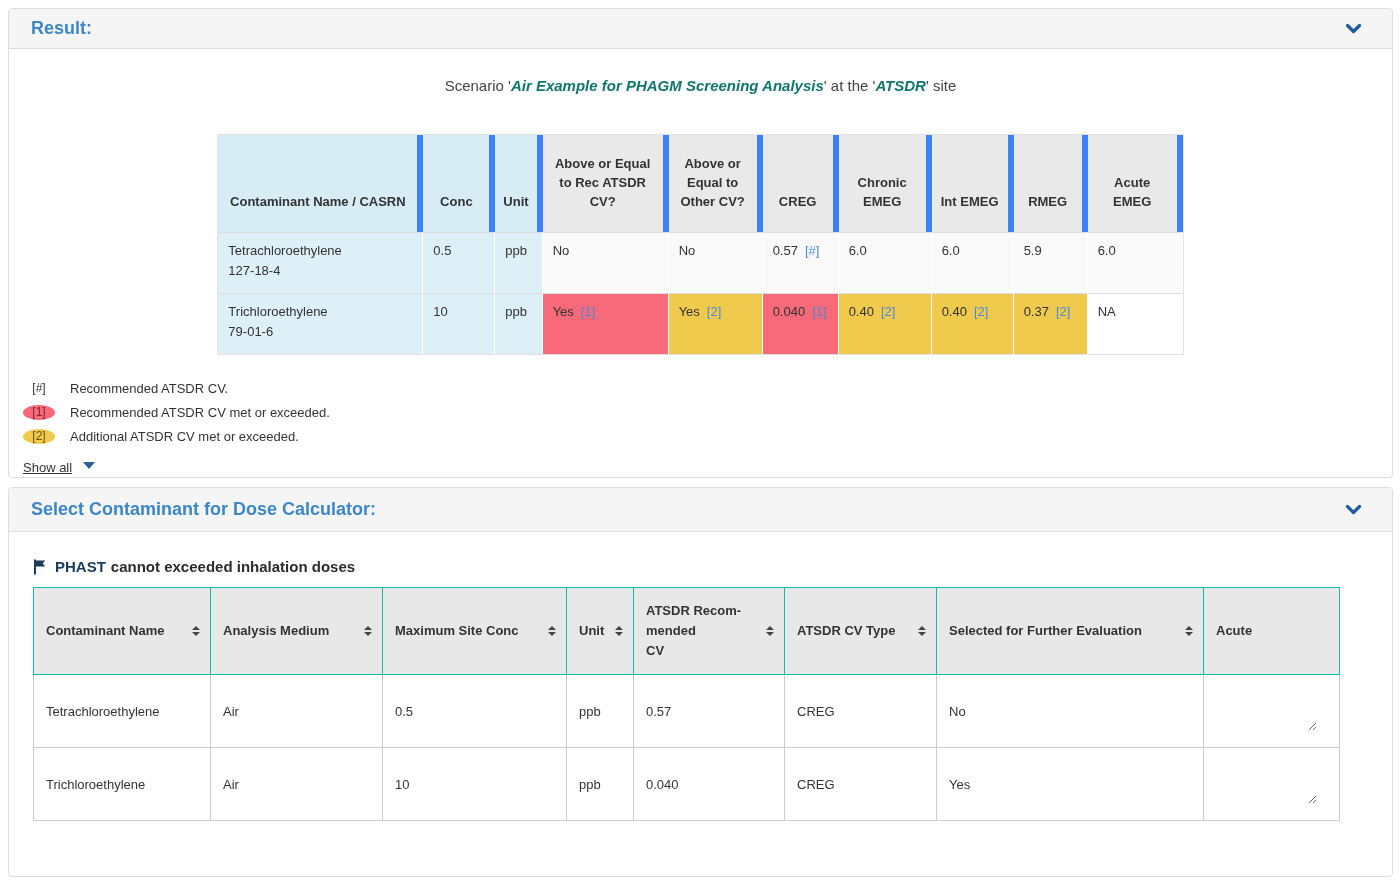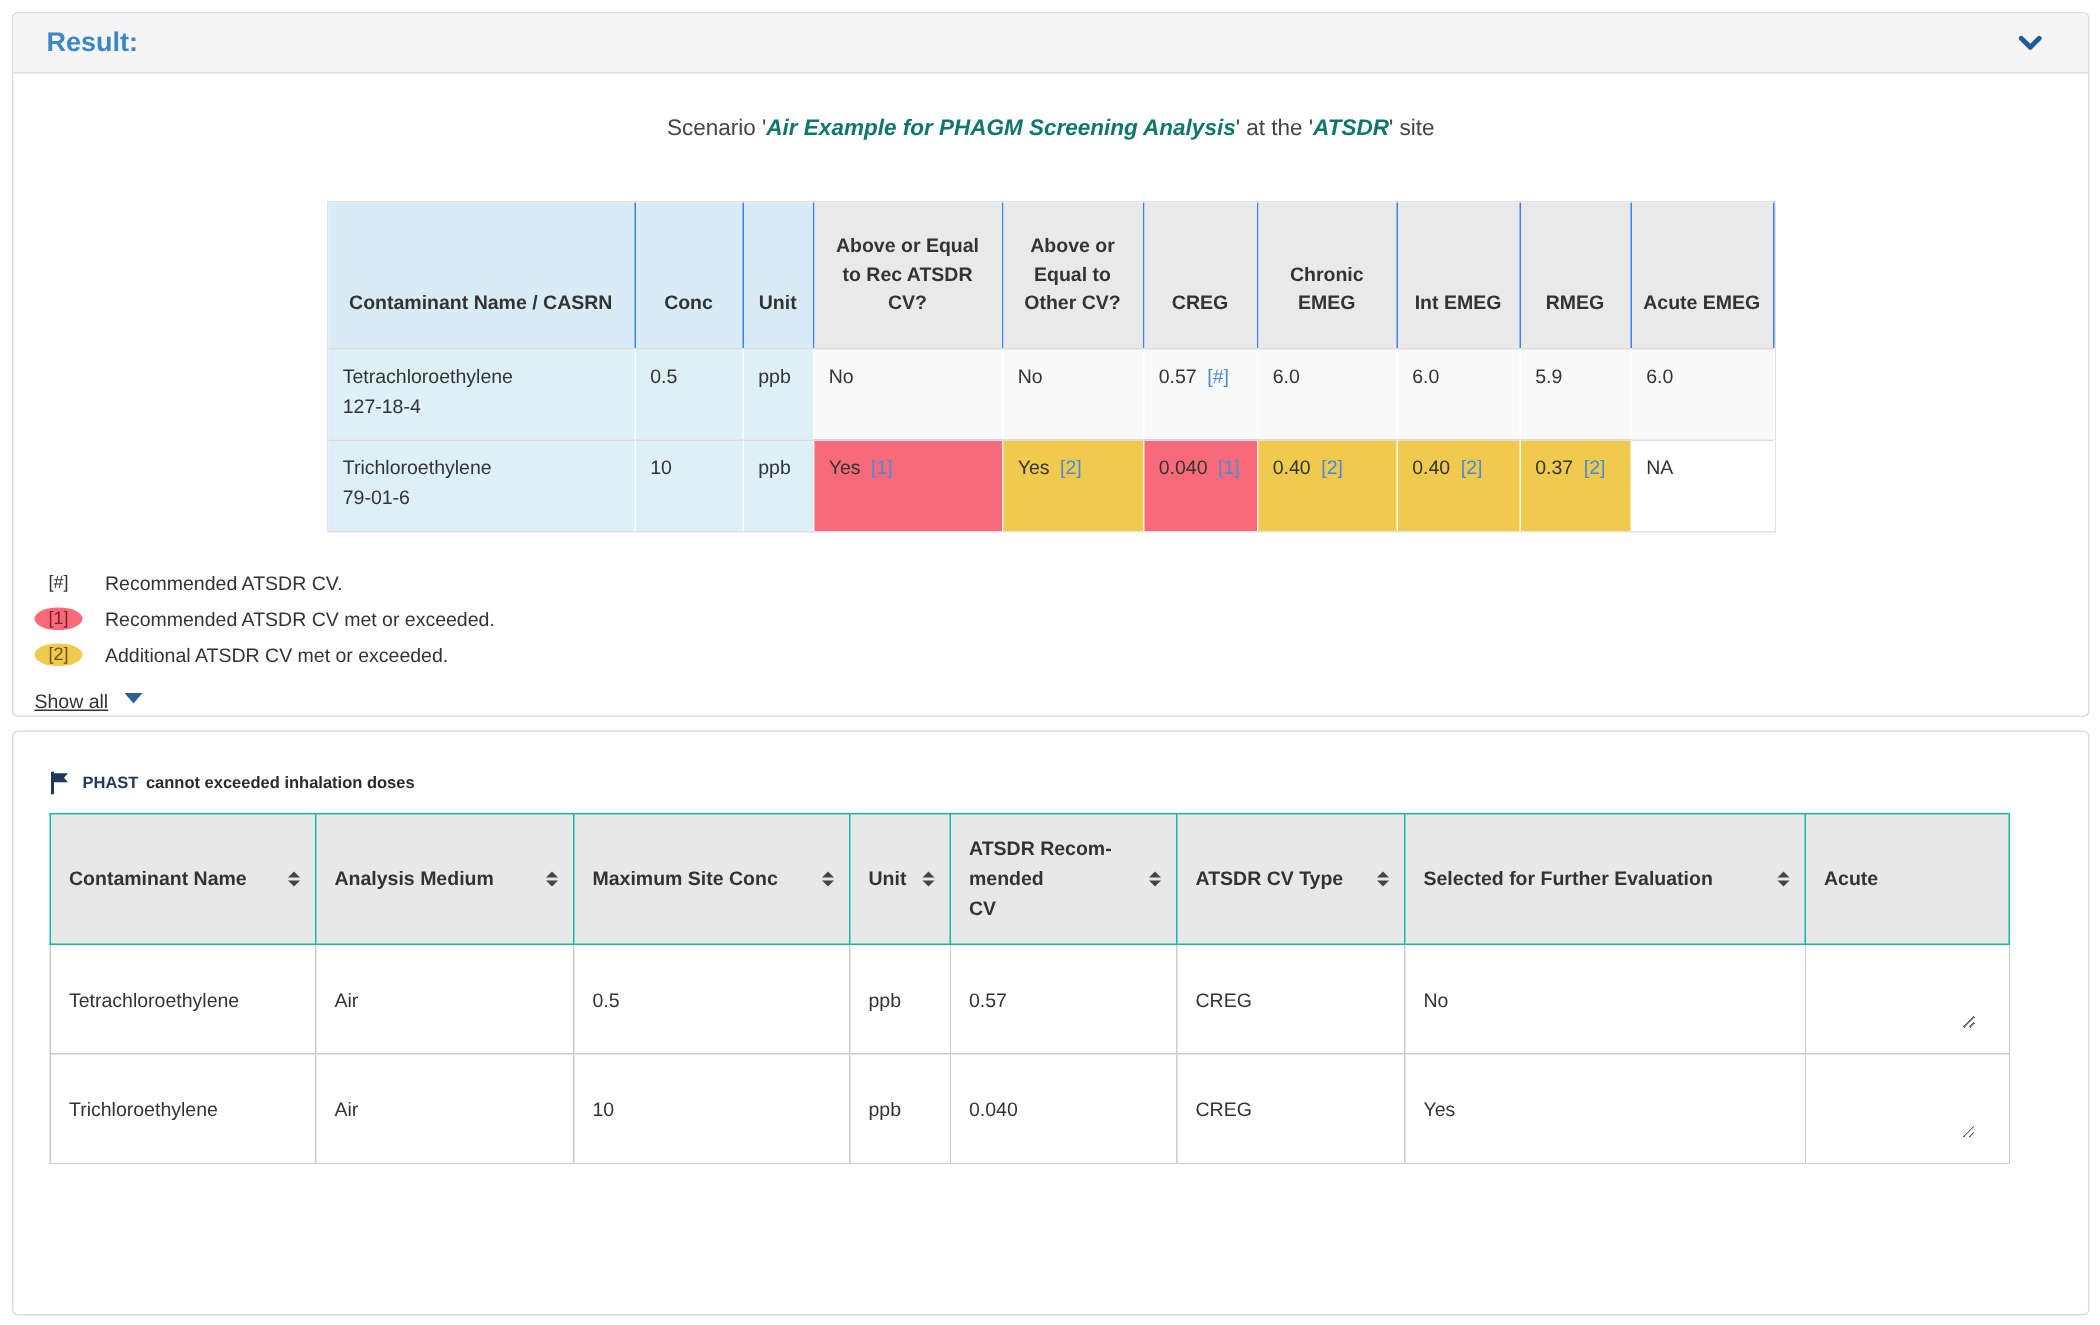--- a/index.html
+++ b/index.html
@@ -33,21 +33,21 @@
   .scenario .em { color:#0f766e; font-weight:bold; font-style:italic; }
 
   
   .t1 {
     margin:40px auto 0; border-collapse:separate; border-spacing:0;
     font-size:13px; color:#333; border:1px solid #e3e3e3;
   }
   .t1 th {
     background:#e9e9e9; vertical-align:bottom; text-align:center;
     font-weight:bold; padding:20px 8px; height:77px;
-    border-right:1px solid #3b82f6; line-height:1.45;
+    border-right:6px solid #3b82f6; line-height:1.45;
   }
   .t1 th.blue { background:#d8ecf6; }
   .t1 td {
     vertical-align:top; text-align:left; padding:10px 10px;
     height:61px; border-right:1px solid #fff; border-top:1px solid #ddd;
     background:#fff;
   }
   .t1 td.blue { background:#ddeff7; }
   .t1 tr.striped td { background:#f9f9f9; }
   .t1 tr.striped td.blue { background:#ddeff7; }
@@ -71,21 +71,21 @@
   .show-all a { color:#333; text-decoration:underline; cursor:pointer; }
   .caret-down {
     display:inline-block; margin-left:11px; margin-bottom:6px;
     width:0; height:0;
     border-left:6px solid transparent; border-right:6px solid transparent;
     border-top:7px solid #2d5f9b;
   }
 
   
   .flag-line {
-    margin:26px 0 0 24px; font-size:11px; font-weight:bold; color:#2b2b2b;
+    margin:26px 0 0 24px; font-size:15px; font-weight:bold; color:#2b2b2b;
     display:flex; align-items:center;
   }
   .flag-icon { margin-right:9px; display:inline-flex; }
   .flag-line .phast { color:#1b3a5c; margin-right:5px; }
 
   .t2 {
     margin:12px 0 0 24px; border-collapse:collapse; table-layout:fixed;
     width:1306px; font-size:13px; color:#333;
   }
   .t2 th {
@@ -210,20 +210,28 @@
 
       <div class="show-all">
         <a>Show all</a>
         <span class="caret-down"></span>
       </div>
 
     </div>
   </section>
 
   <section class="panel panel-dose">
+    <header class="panel-header">
+      <span class="panel-title">Select Contaminant for Dose Calculator:</span>
+      <span class="chev">
+        <svg width="17" height="12" viewBox="0 0 17 12">
+            <path d="M2.5 2.5 L8.5 8.5 L14.5 2.5" stroke="#1d5c99" stroke-width="3.2" fill="none" stroke-linecap="round" stroke-linejoin="round"></path>
+          </svg>
+      </span>
+    </header>
     <div class="panel-body">
 
       <div class="flag-line">
         <span class="flag-icon">
           <svg width="13" height="16" viewBox="0 0 13 16">
               <rect x="1" y="0.5" width="2" height="15" fill="#1b3a5c"></rect>
               <path d="M3 1.5 h9.3 l-2.6 3 2.6 3 H3 z" fill="#1b3a5c"></path>
             </svg>
         </span>
         <span class="phast">PHAST</span>

